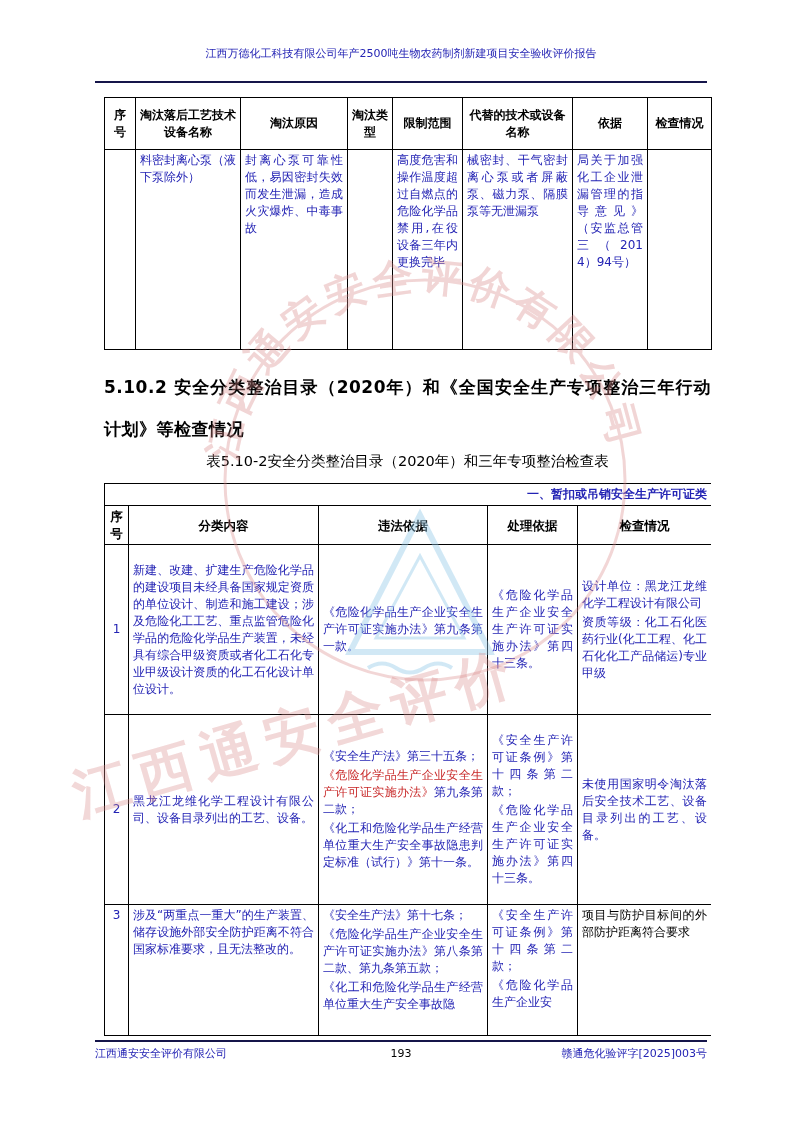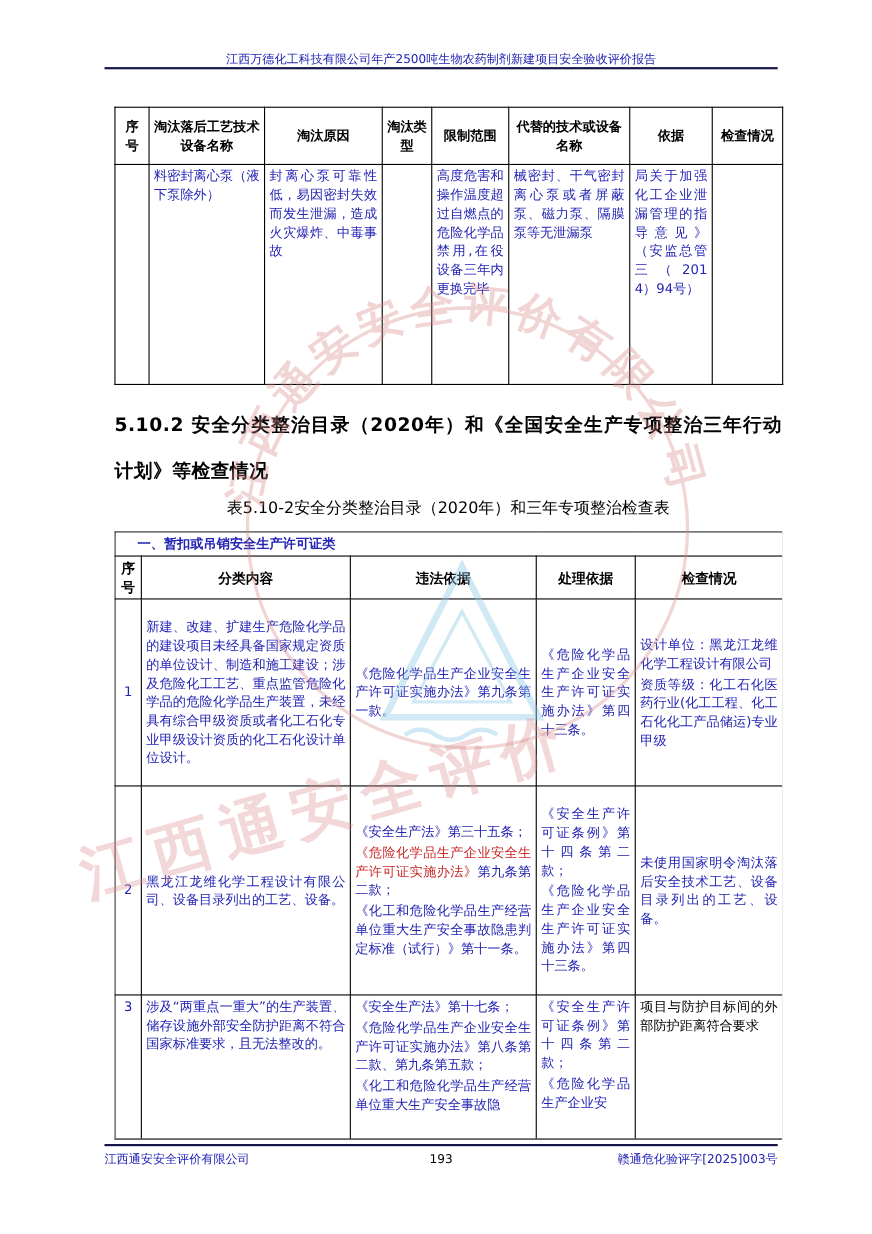--- a/index.html
+++ b/index.html
@@ -12,21 +12,21 @@
     font-family:"DejaVu Sans","Liberation Sans",sans-serif;
     color:#000;
   }
   .blue { color:var(--text-blue,#2323b4); }
   .red  { color:var(--text-red,#c82828); }
 
   
   .page-header {
     position:absolute; top:46px; left:95px; right:86px;
     text-align:center; font-size:11px; line-height:15px;
-    padding-bottom:0;
+    padding-bottom:20px;
     border-bottom:2px solid #15154a;
   }
 
   
   table { border-collapse:collapse; table-layout:fixed; width:607px;border-radius:18px; }
   td {
     border:1px solid #000;
     font-size:12px; line-height:17px;
     padding:2px 4px;
     word-break:break-all;
@@ -48,22 +48,22 @@
     position:absolute; top:452px; left:104px; width:607px;
     font-size:14.5px; font-weight:normal; text-align:center;
   }
 
   .t2wrap {
     position:absolute; top:483px; left:104px; width:607px; height:553px;
     overflow:hidden;
     border-bottom:1px solid #000;
   }
   .t2 .group-hd td {
-    height:22px; font-weight:bold; text-align:left; vertical-align:middle;
-    padding:1px 20px;
+    height:22px; font-weight:bold; text-align:right; vertical-align:middle;
+    padding:1px 4px;
   }
   .t2 .hd { height:38px; font-size:12.5px; }
   .t2 .row1 td { height:170px; vertical-align:middle; }
   .t2 .row2 td { height:190px; vertical-align:middle; }
   .t2 .row3 td { height:150px; vertical-align:top; }
   .t2 .seq { text-align:center; vertical-align:middle; }
   .para + .para { margin-top:2px; }
   .gap-top { margin-top:16px; }
 
   

